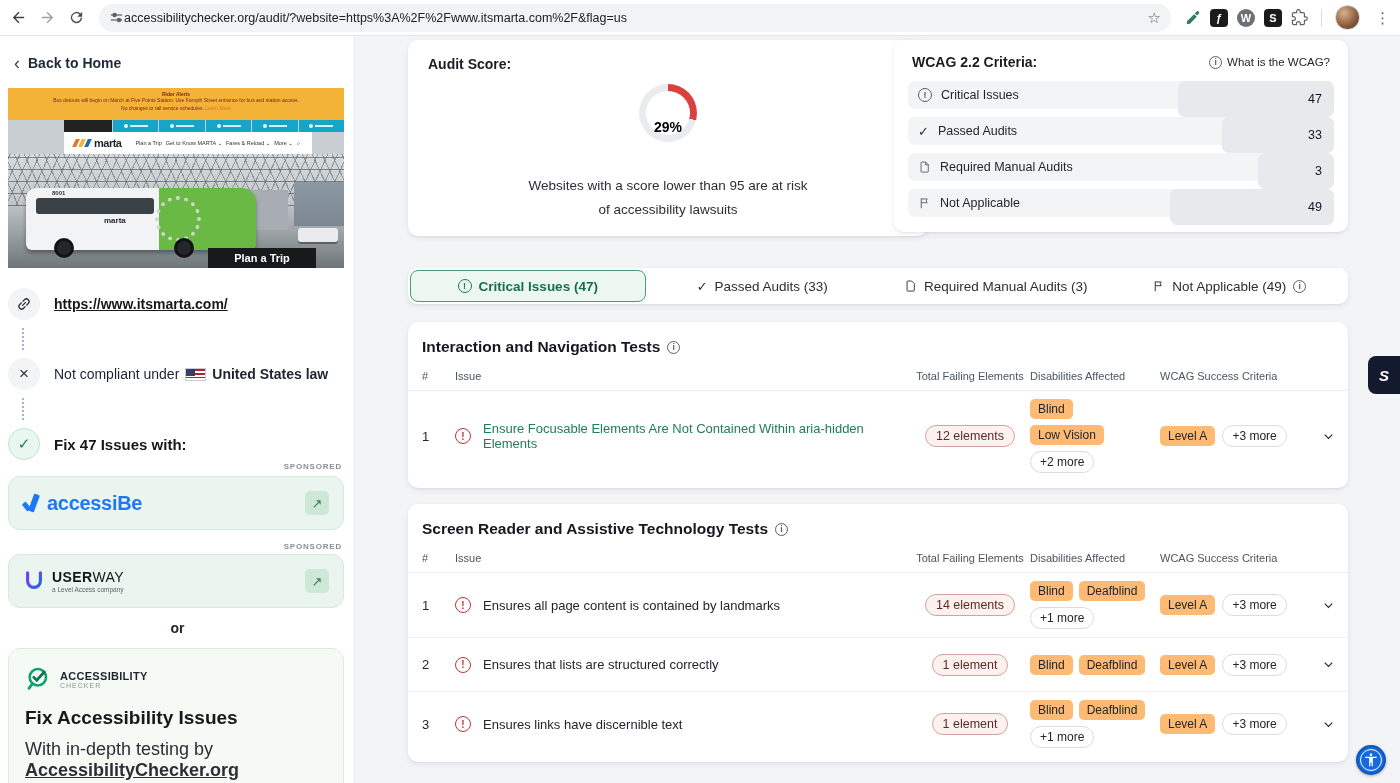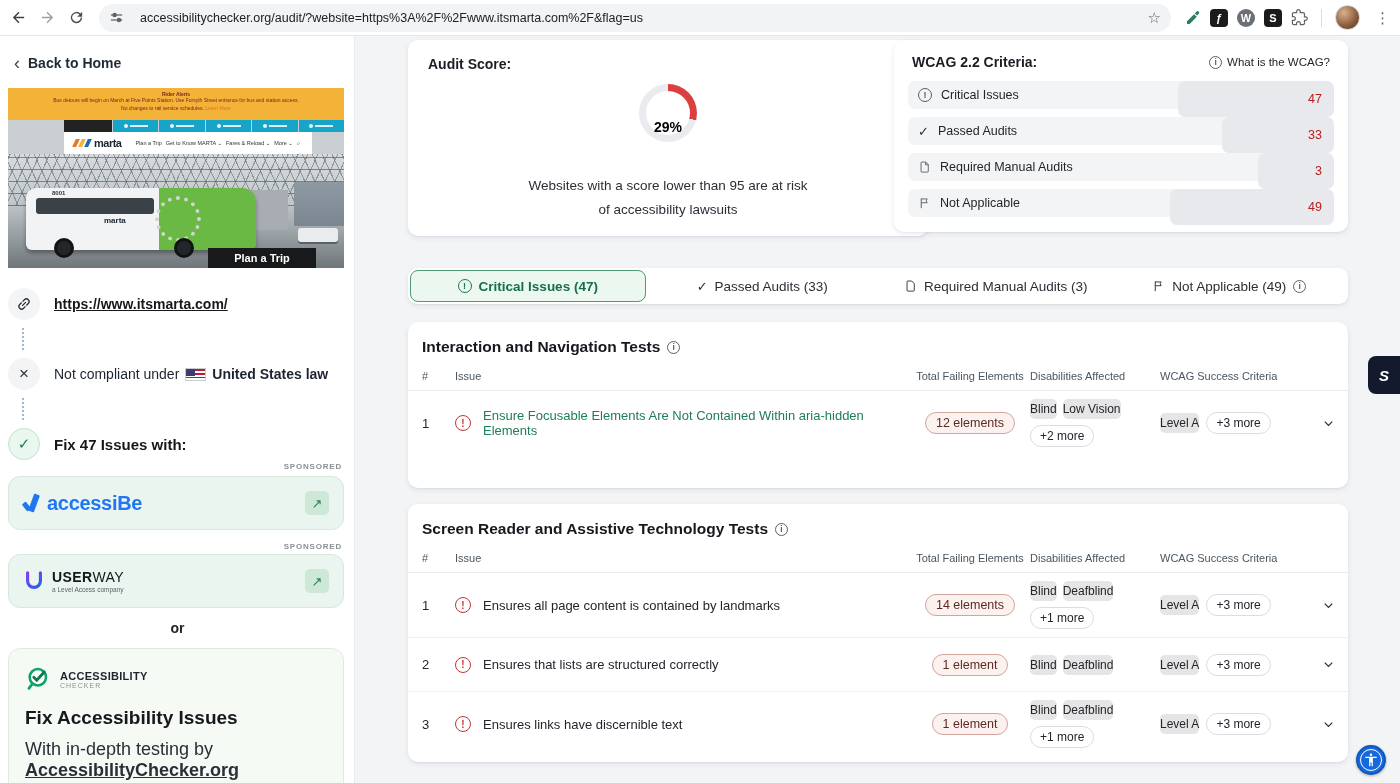--- a/index.html
+++ b/index.html
@@ -3,21 +3,21 @@
 <meta charset="utf-8">
 <style>
   * { margin:0; padding:0; box-sizing:border-box; }
   html,body { width:1400px; height:783px; overflow:hidden; font-family:"Liberation Sans",sans-serif; background:#f1f3f5; position:relative; }
 
   
   .toolbar { position:absolute; top:0; left:0; width:1400px; height:36px; background:#ffffff; border-bottom:1px solid #e3e5e8; display:flex; align-items:center; z-index:50; }
   .nav-btn { width:26px; height:26px; display:flex; align-items:center; justify-content:center; border-radius:50%; margin-left:8px; cursor:pointer; }
   .nav-btn svg { width:17px; height:17px; }
   .omnibox { flex:0 0 auto; width:1072px; height:28px; margin-left:12px; background:#f1f3f4; border-radius:14px; display:flex; align-items:center; padding:0 10px; }
-  .omnibox .url { font-size:12.5px; color:#202124; margin-left:16px; flex:1; white-space:nowrap; overflow:hidden; }
+  .omnibox .url { font-size:12.5px; color:#202124; margin-left:0; flex:1; white-space:nowrap; overflow:hidden; }
   .star { font-size:15px; color:#5f6368; margin-left:8px; }
   .ext-row { display:flex; align-items:center; gap:9px; margin-left:14px; }
   .ext-sq { width:18px; height:18px; border-radius:4px; background:#1b1b1b; color:#fff; font-size:11px; font-weight:bold; display:flex; align-items:center; justify-content:center; }
   .ext-circ { width:18px; height:18px; border-radius:50%; background:#6b7076; color:#fff; font-size:11px; font-weight:bold; display:flex; align-items:center; justify-content:center; }
   .tb-sep { width:1px; height:18px; background:#dadce0; margin:0 4px; }
   .avatar { width:25px; height:25px; border-radius:50%; background:radial-gradient(circle at 35% 30%, #d8b18a, #8a5a3b 60%, #4c3322); border:1px solid #d0d2d5; }
   .kebab { font-size:15px; color:#5f6368; padding:0 10px 0 6px; }
 
   
   .sidebar { position:absolute; top:36px; left:0; width:355px; bottom:0; background:#fff; border-right:1px solid #e8eaec; }
@@ -101,21 +101,21 @@
   .donut { width:58px; height:58px; border-radius:50%; position:relative; }
   .donut .hole { position:absolute; inset:7px; background:#fff; border-radius:50%; display:flex; align-items:flex-end; justify-content:center; font-size:14px; font-weight:bold; color:#000000; }
   .score-note { margin-top:32px; text-align:center; font-size:13.5px; color:#2a2f36; line-height:1.75; }
 
   .wcag-card { left:539px; top:4px; width:454px; height:192px; padding:14px 14px 12px; }
   .wcag-head { display:flex; align-items:center; justify-content:space-between; padding:0 4px; }
   .wcag-help { font-size:11.5px; color:#22262c; display:flex; align-items:center; gap:5px; cursor:pointer; }
   .wcag-rows { margin-top:11px; display:flex; flex-direction:column; gap:8px; }
   .wcag-row { position:relative; height:28px; background:#f3f4f6; border-radius:7px; display:flex; align-items:center; padding-left:10px; gap:9px; }
   .wcag-row .lbl { font-size:12.5px; color:#22262c; }
-  .wcag-pill { position:absolute; right:0; top:0; height:36px; background:#e7e9ec; border-radius:7px; display:flex; align-items:center; justify-content:flex-end; padding-right:12px; font-size:12.5px; color:#b91c1c; }
+  .wcag-pill { position:absolute; right:0; top:0; height:36px; background:#e7e9ec; border-radius:7px; display:flex; align-items:center; justify-content:flex-end; padding-right:12px; font-size:12.5px; color:#0f172a; }
 
   .circle-i { width:13px; height:13px; border-radius:50%; border:1.2px solid #5a6068; color:#5a6068; font-size:8.5px; display:inline-flex; align-items:center; justify-content:center; font-weight:bold; flex:0 0 13px; }
   .circle-alert { width:14px; height:14px; border-radius:50%; border:1.4px solid #5a6068; color:#5a6068; font-size:9px; display:inline-flex; align-items:center; justify-content:center; font-weight:bold; flex:0 0 14px; }
   .circle-alert.red { width:16px; height:16px; border-color:#c23434; color:#c23434; font-size:10px; flex:0 0 16px; }
   .circle-alert.green { border-color:#1d7a50; color:#1d7a50; }
   .chk { color:#2a2f36; font-size:13px; }
 
   .tabs-bar { left:53px; top:232px; width:940px; height:36px; border-radius:9px; display:flex; align-items:center; padding:2px; }
   .tab { flex:1; height:32px; display:flex; align-items:center; justify-content:center; gap:7px; font-size:13.5px; color:#2a2f36; cursor:pointer; border-radius:8px; }
   .tab.active { background:#ecf7f0; border:1px solid #4b9b74; color:#15704a; font-weight:bold; }
@@ -130,21 +130,21 @@
   .ihead .c-el { text-align:center; }
   .irow.data { border-bottom:1px solid #f0f0f2; min-height:62px; padding-top:8px; padding-bottom:8px; }
   .irow.data:last-child { border-bottom:none; }
   .inum { font-size:13px; color:#22262c; }
   .issue-cell { display:flex; align-items:center; gap:12px; padding-right:18px; }
   .issue-text { font-size:13px; color:#22262c; }
   .issue-text.link { color:#1e7e54; cursor:pointer; }
   .elem-cell { display:flex; justify-content:center; }
   .elem-pill { font-size:12.5px; color:#5f2a23; background:#fbf1ef; border:1px solid #d3a49c; border-radius:12px; padding:3px 10px; white-space:nowrap; }
   .tag-cell { display:flex; flex-wrap:wrap; gap:6px; align-items:center; padding-right:8px; }
-  .tag { font-size:12px; color:#22262c; background:#e5e5e5; border-radius:5px; padding:3px 0; white-space:nowrap; }
+  .tag { font-size:12px; color:#22262c; background:#fdba74; border-radius:5px; padding:3px 8px; white-space:nowrap; }
   .more-pill { font-size:12px; color:#22262c; background:#fff; border:1px solid #dcdde0; border-radius:12px; padding:3px 9px; white-space:nowrap; }
   .crit-cell { display:flex; gap:7px; align-items:center; }
   .chev-cell { display:flex; justify-content:center; cursor:pointer; }
 
   .side-tab { position:absolute; right:0; top:356px; width:32px; height:38px; background:#141a2e; border-radius:8px 0 0 8px; display:flex; align-items:center; justify-content:center; color:#fff; font-weight:bold; font-size:15px; font-style:italic; z-index:20; }
   .a11y-btn { position:absolute; right:14px; bottom:8px; width:30px; height:30px; border-radius:50%; background:#1669dd; border:2px solid #0f57bd; display:flex; align-items:center; justify-content:center; z-index:20; box-shadow:0 1px 3px rgba(0,0,0,.3); }
   .a11y-btn .ring { position:absolute; inset:2px; border:1.4px solid #fff; border-radius:50%; }
   .a11y-btn svg { width:16px; height:16px; position:relative; }
 </style>
 </head>

